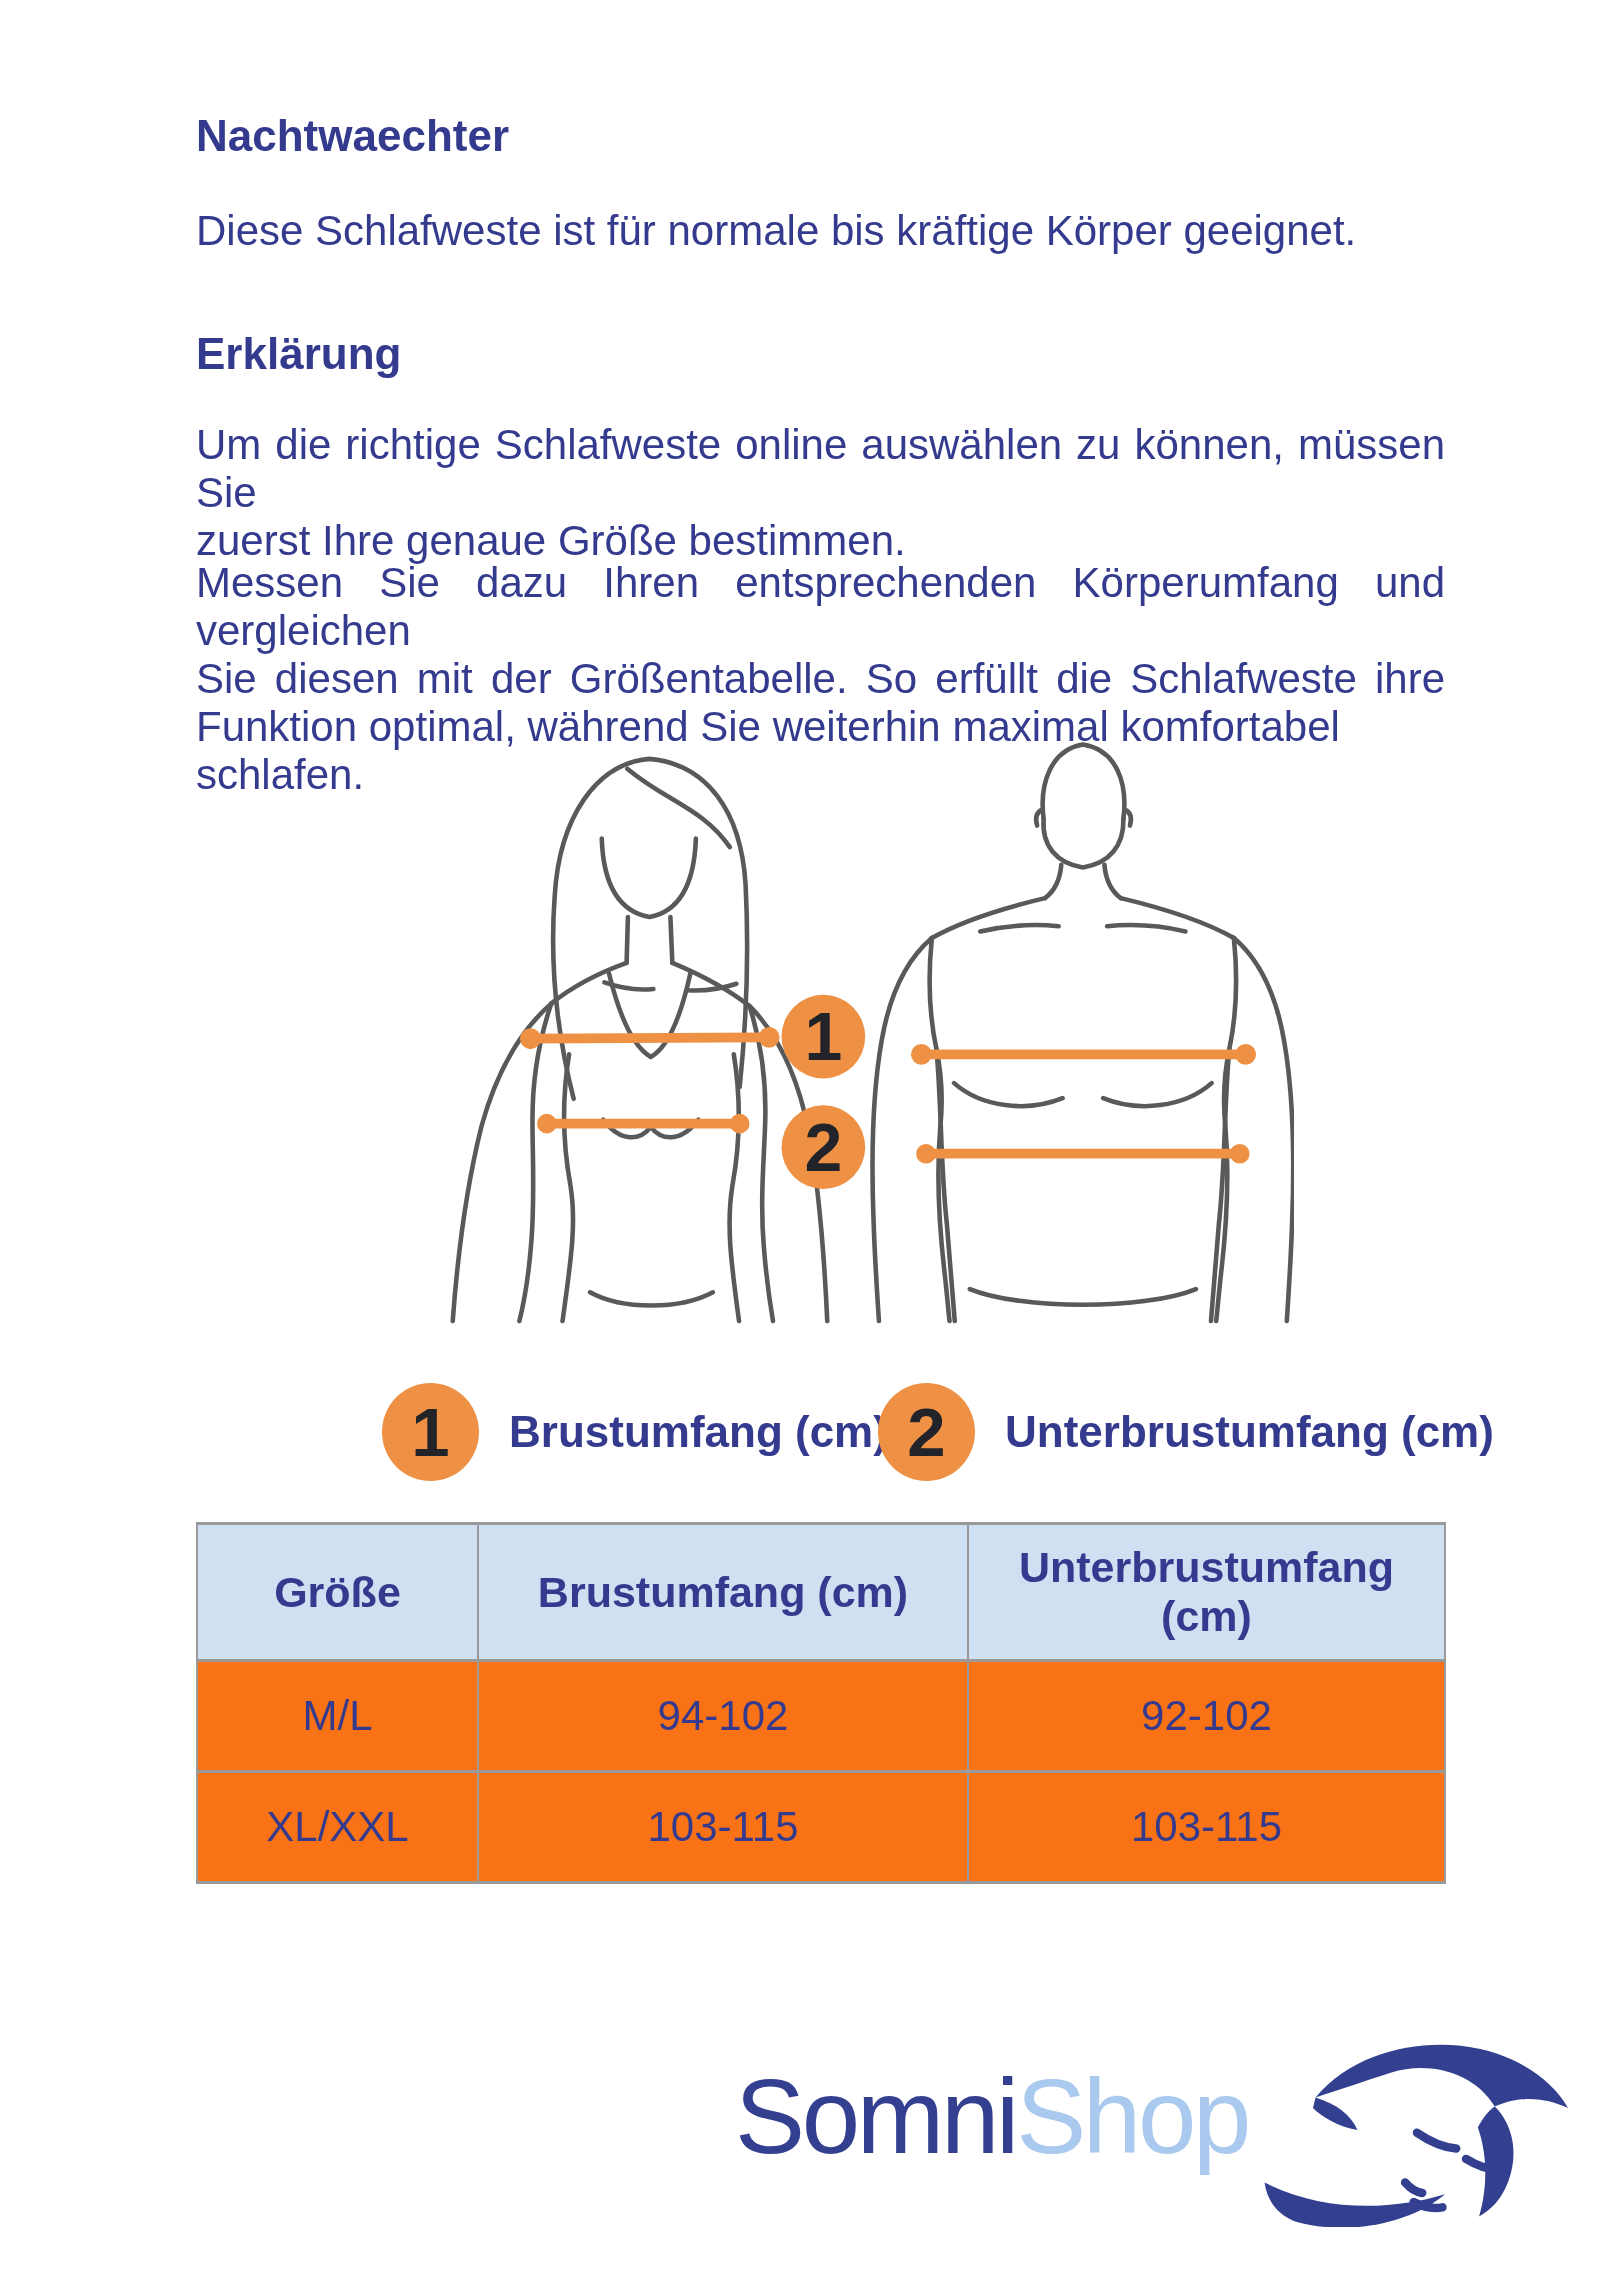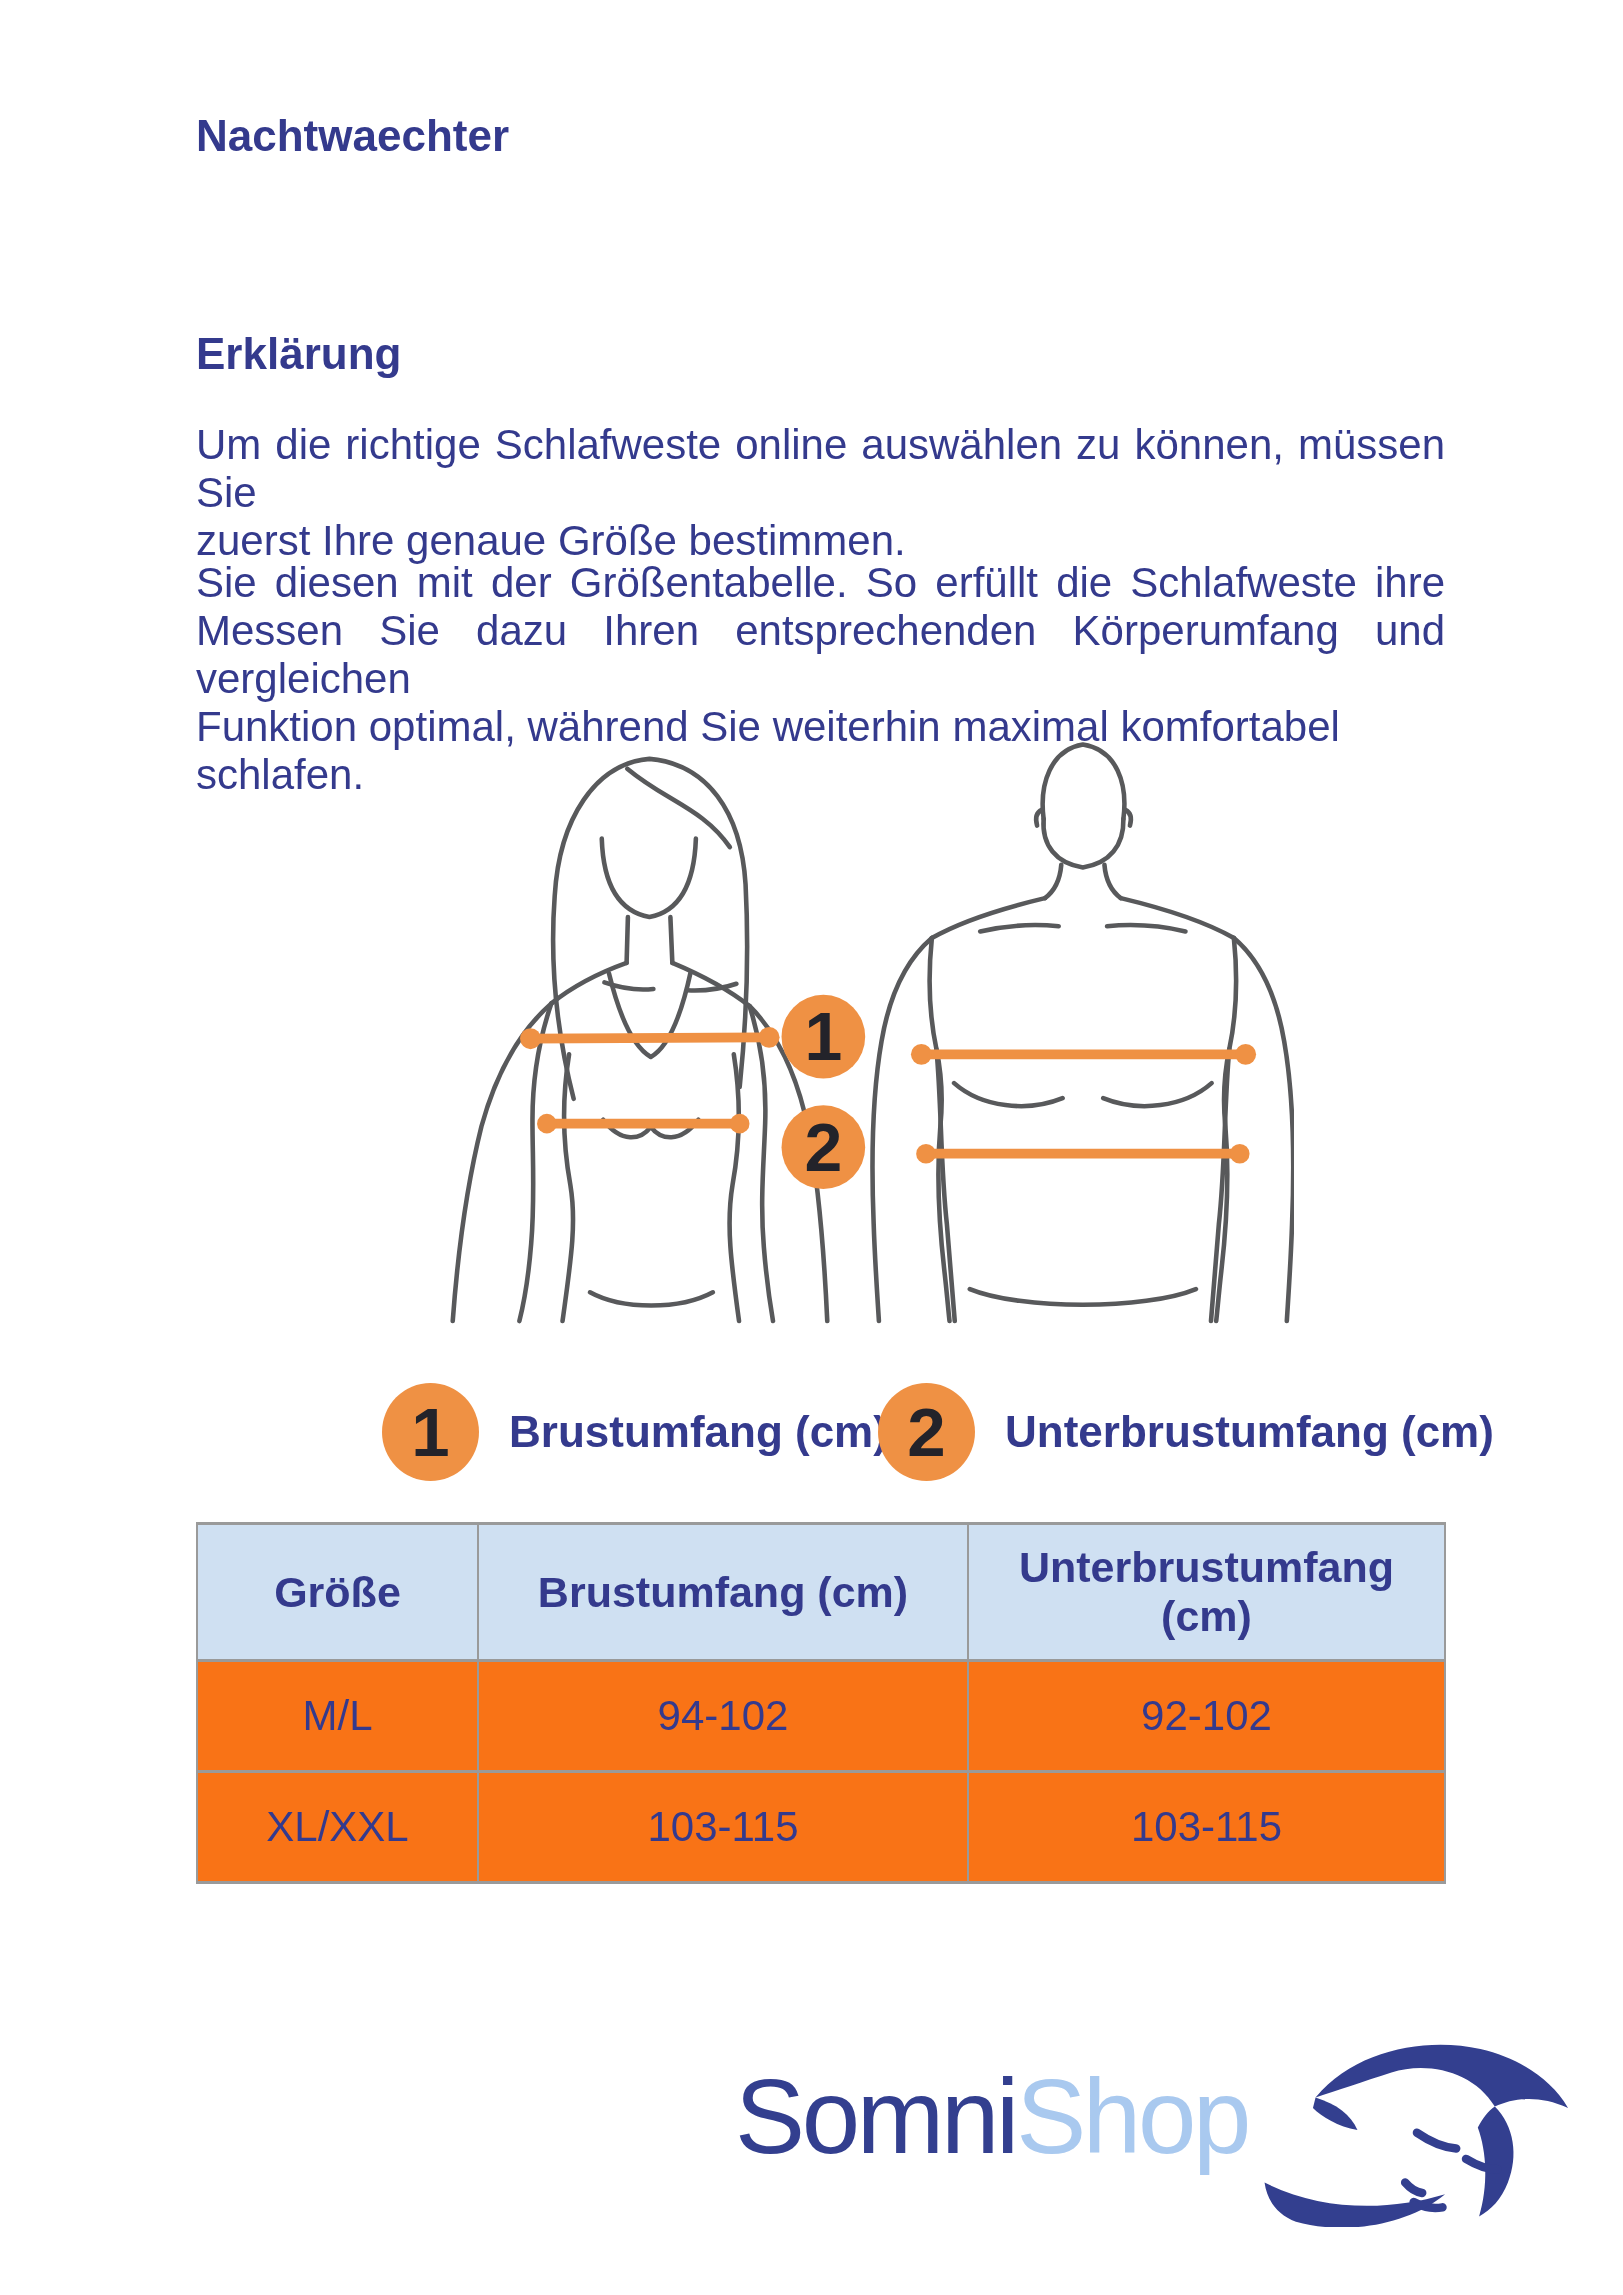--- a/index.html
+++ b/index.html
@@ -95,31 +95,32 @@
   svg .navy{ fill:var(--logo_navy); }
   svg .navy-ln{ fill:none; stroke:var(--logo_navy); stroke-width:13; stroke-linecap:round; }
 </style>
 </head>
 <body>
 
 <div class="page">
 
   <div class="abs doc-title">Nachtwaechter</div>
 
+  <div class="abs intro">Diese Schlafweste ist für normale bis kräftige Körper geeignet.</div>
 
   <div class="abs section-heading">Erklärung</div>
 
   <div class="abs para" style="top:421px;">
     <div class="jline">Um die richtige Schlafweste online auswählen zu können, müssen Sie</div>
     <div class="lline">zuerst Ihre genaue Größe bestimmen.</div>
   </div>
 
   <div class="abs para" style="top:559px;">
+    <div class="jline">Messen Sie dazu Ihren entsprechenden Körperumfang und vergleichen</div>
     <div class="jline">Sie diesen mit der Größentabelle. So erfüllt die Schlafweste ihre</div>
-    <div class="jline">Messen Sie dazu Ihren entsprechenden Körperumfang und vergleichen</div>
     <div class="lline">Funktion optimal, während Sie weiterhin maximal komfortabel schlafen.</div>
   </div>
 
   <div class="abs figure-wrap">
     <svg width="889" height="644" viewBox="0 0 1360 985">
 
       <g>
         <path class="ln" d="M258,610 C230,500 222,395 229,300 C236,180 292,97 374,90 C462,98 514,170 521,282 C527,398 521,505 512,592"></path>
         <path class="ln" d="M340,105 C400,155 455,165 497,225"></path>
         <path class="ln" d="M301,212 C303,272 320,322 374,332 C427,322 443,268 445,212"></path>

